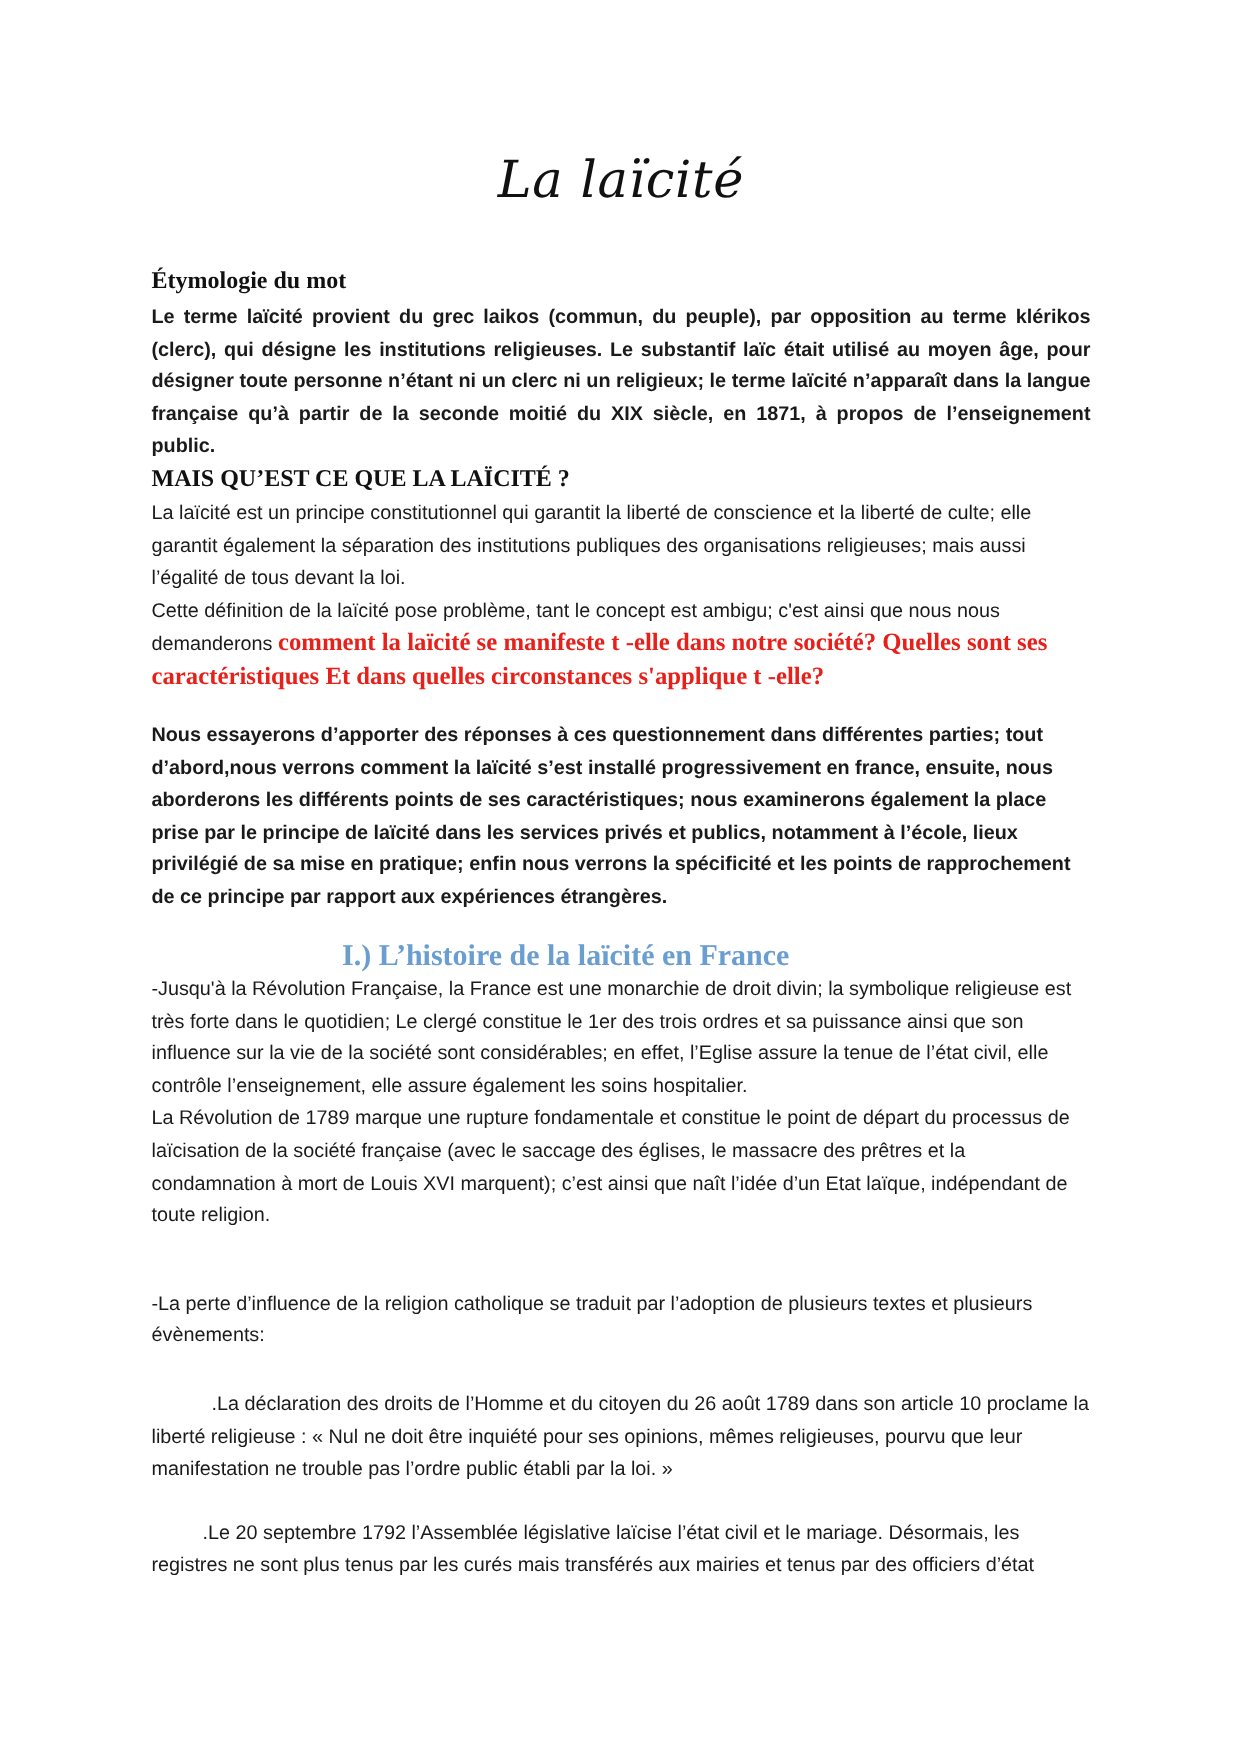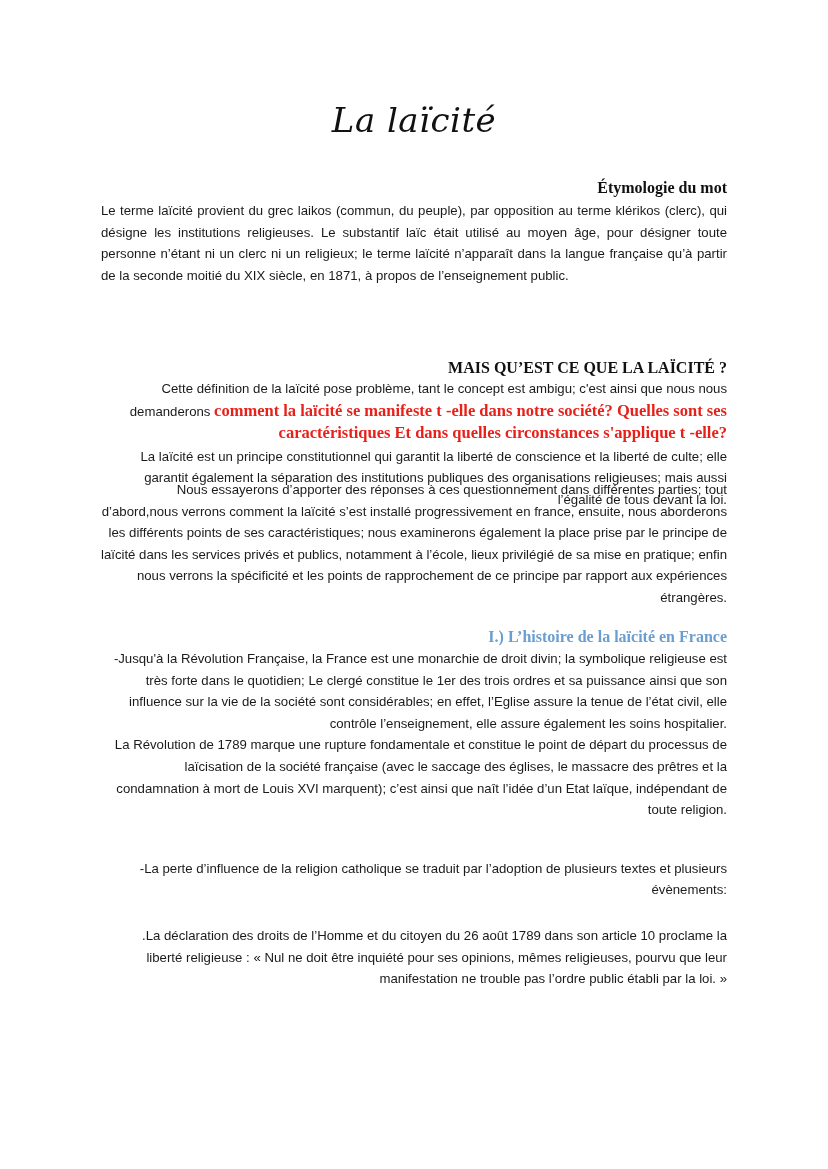--- a/index.html
+++ b/index.html
@@ -8,59 +8,60 @@
     .title {
       position: absolute; left: 0; width: 828px; top: 100px; text-align: center;
       font-family: "DejaVu Serif", serif; font-style: italic; font-size: 34px; color: #111;
       letter-spacing: 0.5px;
     }
     .body-text {
       font-family: "Liberation Sans", sans-serif; font-size: 13.2px; color: #1a1a1a;
       line-height: 21.6px;
     }
     .block { position: absolute; left: 101px; width: 626px; }
-    .justify { text-align: justify; text-align-last: left; }
+    .justify { text-align: justify; text-align-last: left; font-weight: bold; }
     .h-bold {
       font-family: "Liberation Serif", serif; font-weight: bold; font-size: 16px; color: #111;
       line-height: 20px;
     }
     .red-q {
       font-family: "Liberation Serif", serif; font-weight: bold; font-size: 16.5px; color: #e8201a;
       line-height: 22px;
     }
     .blue-h {
-      font-family: "Liberation Serif", serif; font-weight: bold; font-size: 16px; color: #6a9dd0;
+      font-family: "Liberation Serif", serif; font-weight: bold; font-size: 20px; color: #6a9dd0;
     }
-    p { margin: 0; text-align: right; }
+    p { margin: 0; }
     .indent { text-indent: 40px; }
     .indent2 { text-indent: 34px; }
   </style>
 </head>
 <body>
 
 <div class="page">
 
   <div class="title">La laïcité</div>
 
   <div class="block" style="top:178px;">
     <p class="h-bold">Étymologie du mot</p>
     <p class="body-text justify" style="margin-top:2px;">Le terme laïcité provient du grec laikos (commun, du peuple), par opposition au terme klérikos (clerc), qui désigne les institutions religieuses. Le substantif laïc était utilisé au moyen âge, pour désigner toute personne n’étant ni un clerc ni un religieux;  le terme laïcité n’apparaît dans la langue française qu’à partir de la seconde moitié du XIX siècle, en 1871, à propos de l’enseignement public.</p>
   </div>
 
-  <div class="block" style="top:310px;margin-top:48px;">
+  <div class="block" style="top:310px;">
     <p class="h-bold">MAIS QU’EST CE QUE LA LAÏCITÉ ?</p>
+    <p class="body-text" style="margin-top:1px;"> La laïcité est un principe constitutionnel qui garantit la liberté de conscience et la liberté de culte; elle garantit également la séparation des institutions publiques des organisations religieuses; mais aussi l’égalité de tous devant la loi.</p>
     <p class="body-text"><span>Cette définition de la laïcité pose problème, tant le concept est ambigu; c'est ainsi que nous nous demanderons </span><span class="red-q">comment  la laïcité se manifeste t -elle dans notre société?  Quelles sont ses caractéristiques Et dans quelles circonstances s'applique t -elle?</span></p>
-    <p class="body-text" style="margin-top:1px;"> La laïcité est un principe constitutionnel qui garantit la liberté de conscience et la liberté de culte; elle garantit également la séparation des institutions publiques des organisations religieuses; mais aussi l’égalité de tous devant la loi.</p>
   </div>
 
-  <div class="block" style="top:479px;">
+  <div class="block" style="top:479px;font-weight:bold;">
     <p class="body-text">Nous essayerons d’apporter des réponses à ces questionnement dans différentes parties; tout d’abord,nous verrons comment la laïcité s’est installé progressivement en france, ensuite, nous aborderons les différents points de ses caractéristiques; nous examinerons également la place prise par le principe de laïcité dans les services privés et publics, notamment à l’école, lieux privilégié de sa mise en pratique; enfin nous verrons la spécificité et les points de rapprochement de ce principe par rapport aux expériences étrangères.</p>
   </div>
 
   <div class="block" style="top:626px;">
     <p class="blue-h" style="padding-left:127px; line-height:22px;">I.) L’histoire de la laïcité en France</p>
     <p class="body-text">-Jusqu'à la Révolution Française, la France est une monarchie de droit divin; la symbolique religieuse est très forte dans le quotidien; Le clergé constitue le 1er des trois ordres et sa puissance ainsi que son influence sur la vie de la société sont considérables; en effet, l’Eglise assure la tenue de l’état civil, elle contrôle l’enseignement, elle assure également les soins hospitalier.</p>
     <p class="body-text"> La Révolution de 1789 marque une rupture fondamentale et constitue le point de départ du processus de laïcisation de la société française (avec le saccage des églises, le massacre des prêtres et la condamnation à mort de Louis XVI marquent); c’est ainsi que naît l’idée d’un Etat laïque, indépendant de toute religion.</p>
     <p class="body-text" style="margin-top:37px;">-La perte d’influence de la religion catholique se traduit par l’adoption de plusieurs textes et plusieurs évènements:</p>
     <p class="body-text indent" style="margin-top:24px;">.La déclaration des droits de l’Homme et du citoyen du 26 août 1789 dans son article 10 proclame la liberté religieuse : « Nul ne doit être inquiété pour ses opinions, mêmes religieuses, pourvu que leur manifestation ne trouble pas l’ordre public établi par la loi. »</p>
+    <p class="body-text indent2" style="margin-top:21px;">.Le 20 septembre 1792 l’Assemblée législative laïcise l’état civil et le mariage. Désormais, les registres ne sont plus tenus par les curés mais transférés aux mairies et tenus par des officiers d’état</p>
   </div>
 
 </div>
 
 </body></html>

